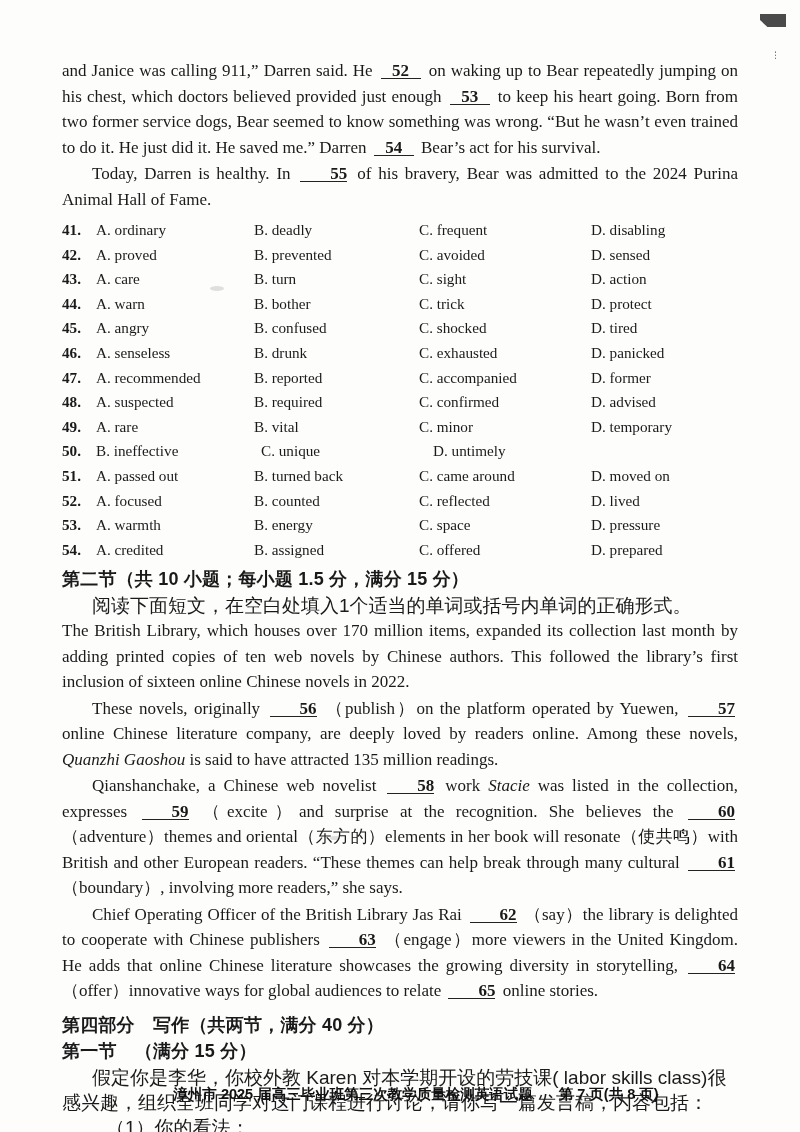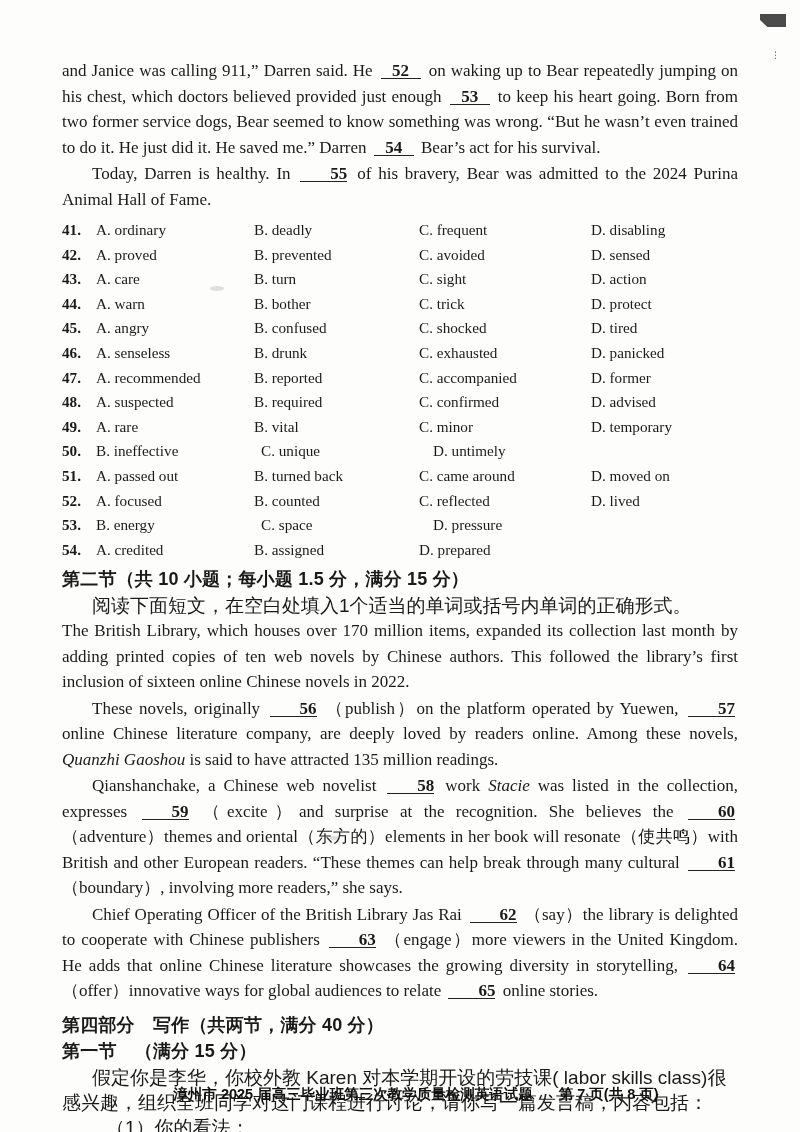--- a/index.html
+++ b/index.html
@@ -215,28 +215,30 @@
         </div>
         <div class="opt-row">
           <span class="opt-num">52.</span>
           <span class="opt-a">A. focused</span>
           <span class="opt-b">B. counted</span>
           <span class="opt-c">C. reflected</span>
           <span class="opt-d">D. lived</span>
         </div>
         <div class="opt-row">
           <span class="opt-num">53.</span>
+          <span class="opt-a">A. warmth</span>
           <span class="opt-b">B. energy</span>
           <span class="opt-c">C. space</span>
           <span class="opt-d">D. pressure</span>
         </div>
         <div class="opt-row">
           <span class="opt-num">54.</span>
           <span class="opt-a">A. credited</span>
           <span class="opt-b">B. assigned</span>
+          <span class="opt-c">C. offered</span>
           <span class="opt-d">D. prepared</span>
         </div>
       </div>
 
     <div class="section-head">第二节（共 10 小题；每小题 1.5 分，满分 15 分）</div>
     <div class="cn cn-indent">阅读下面短文，在空白处填入1个适当的单词或括号内单词的正确形式。</div>
 
     <p class="para" id="s2p1"><span>The British Library, which houses over 170 million items, expanded its collection last month by adding printed copies of ten web novels by Chinese authors.  This followed the library’s first inclusion of sixteen online Chinese novels in 2022. </span></p>
     <p class="para indent" id="s2p2"><span>These novels, originally </span><span class="blank">56</span><span> （publish）on the platform operated by Yuewen, </span><span class="blank">57</span><span> online Chinese literature company, are deeply loved by readers online.  Among these novels, </span><span class="italic"> Quanzhi Gaoshou </span><span> is said to have attracted 135 million readings. </span></p>
     <p class="para indent" id="s2p3"><span>Qianshanchake, a Chinese web novelist </span><span class="blank">58</span><span> work </span><span class="italic"> Stacie </span><span> was listed in the collection, expresses </span><span class="blank">59</span><span> （excite）and surprise at the recognition.  She believes the </span><span class="blank">60</span><span> （adventure）themes and oriental（东方的）elements in her book will resonate（使共鸣）with British and other European readers.  “These themes can help break through many cultural </span><span class="blank">61</span><span> （boundary）, involving more readers,” she says. </span></p>

